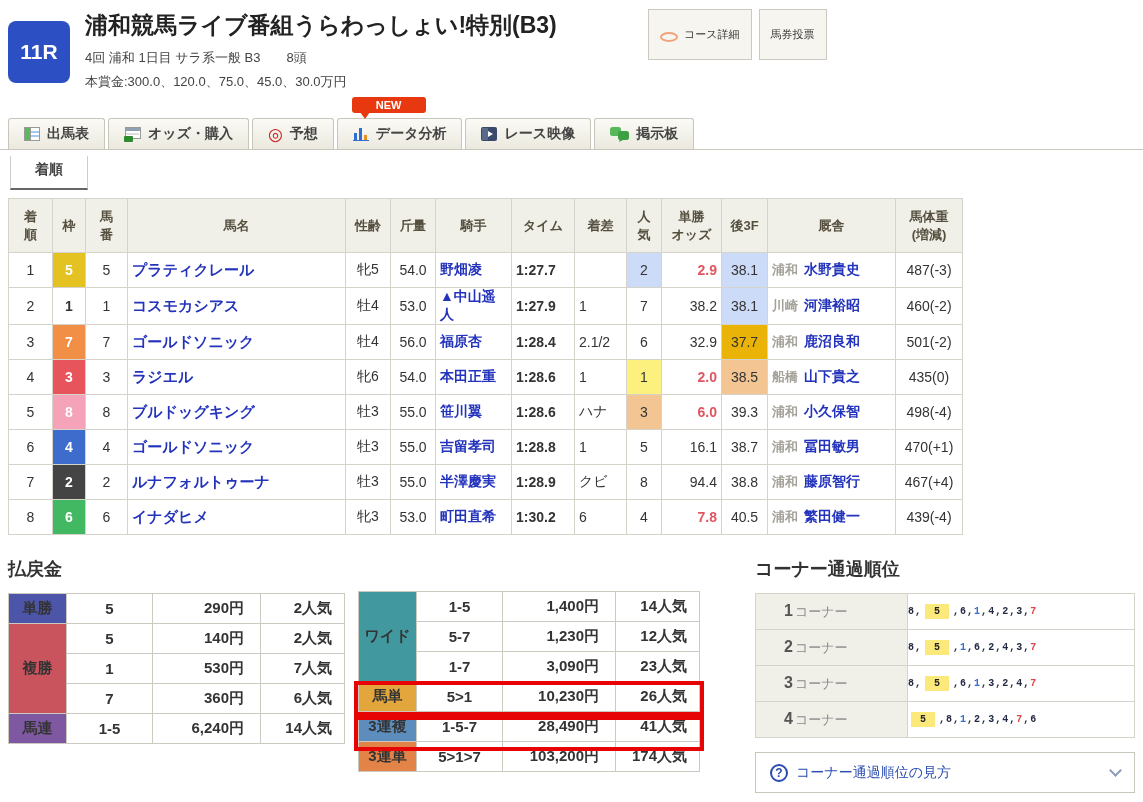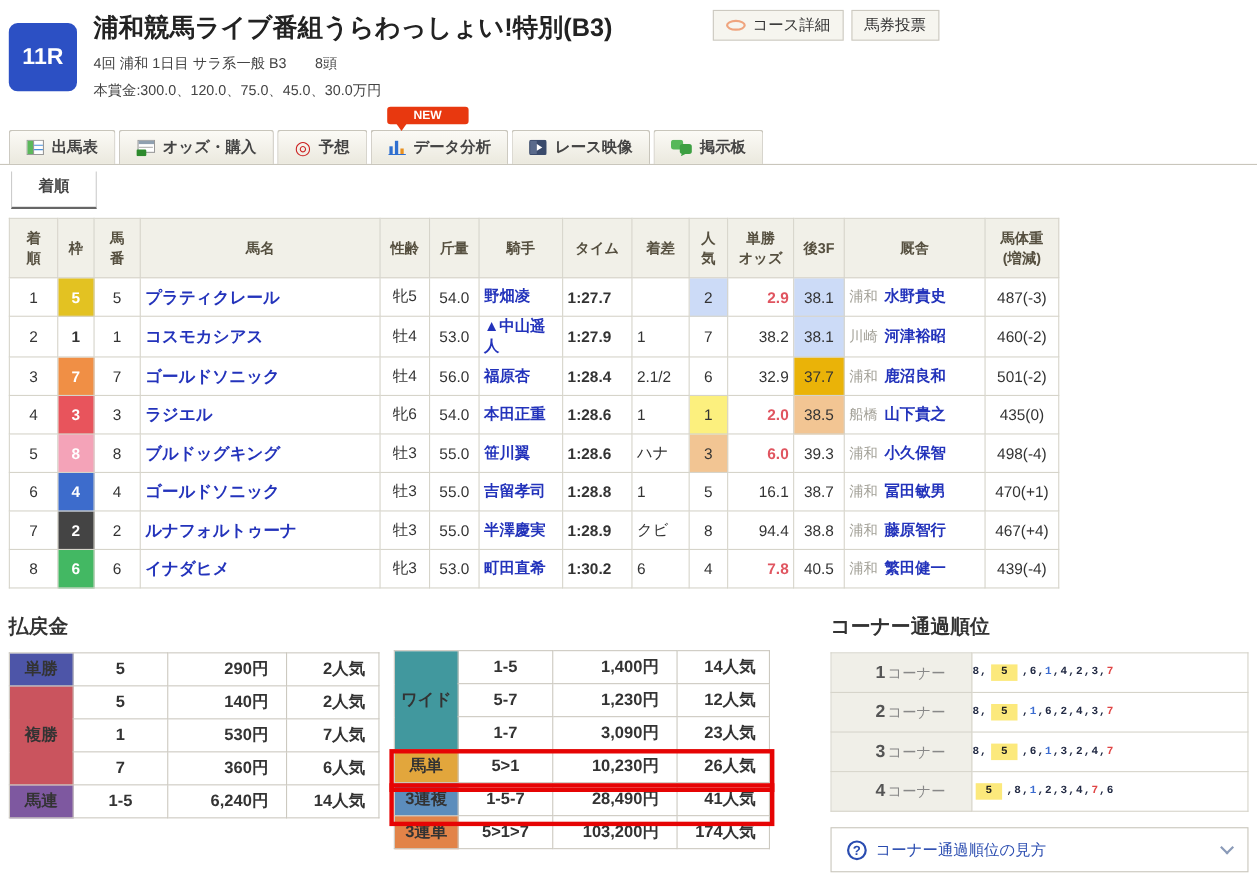--- a/index.html
+++ b/index.html
@@ -8,22 +8,22 @@
 
   
   .race-header { position:relative; padding:8px 0 0 8px; min-height:102px; }
   .race-badge { position:absolute; left:8px; top:8px; width:62px; height:62px; background:#2c50c4; border-radius:8px;
     color:#fff; font-weight:bold; font-size:21px; display:flex; align-items:center; justify-content:center;margin-top:13px; }
   .race-meta { margin-left:77px; }
   .race-title { font-size:23px; font-weight:bold; margin:2px 0 8px; color:#222; }
   .race-line { font-size:13px; color:#444; margin-bottom:6px; }
   .sun { color:#f5a623; font-size:15px; }
   .header-buttons { position:absolute; left:648px; top:9px; display:flex; gap:7px; }
-  .hbtn { display:flex; align-items:center; gap:6px; background:#f6f5ef; border:1px solid #ccc9c0; font-size:14px;
-    color:#333; padding:4px 11px; font-family:inherit; cursor:pointer; }
+  .hbtn { display:flex; align-items:flex-end; gap:6px; background:#f6f5ef; border:1px solid #ccc9c0; font-size:11px;
+    color:#333; padding:17px 11px; font-family:inherit; cursor:pointer; }
   .oval { width:18px; height:10px; border:2px solid #efa47e; border-radius:50%; display:inline-block; }
 
   
   .tab-bar { display:flex; align-items:flex-end; gap:3px; padding-left:8px; border-bottom:1px solid #c9c6bc; margin-top:16px; }
   .tab { display:flex; align-items:center; gap:7px; height:31px; padding:0 15px; position:relative; cursor:pointer;
     background:linear-gradient(#fbfaf6,#ebe9de); border:1px solid #c8c5bb; border-bottom:none; border-radius:3px 3px 0 0;
     font-weight:bold; font-size:14px; color:#444; white-space:nowrap; }
   .tab.active { background:#fff; border-top:3px solid #1d4dc0; height:35px; margin-bottom:-1px; color:#222; }
   .ticon { display:inline-flex; align-items:center; }
   .new-badge { position:absolute; top:-22px; left:14px; background:#e8380f; color:#fff; font-weight:bold; font-size:11px;
@@ -42,21 +42,21 @@
     white-space:pre-line; font-weight:bold; padding:0 2px; line-height:1.35; }
   .results td { border:1px solid #d6d4ca; height:35px; font-size:14px; padding:0 4px; color:#333; }
   .center { text-align:center; }
   .name { padding-left:8px; }
   .link { color:#2333bb; font-weight:bold; cursor:pointer; }
   .name .link { font-size:15px; }
   .jk { padding-left:6px; }
   .time { font-weight:bold; padding-left:8px; }
   .margin { padding-left:6px; }
   .odds { text-align:right; padding-right:8px; }
-  .stable .area { color:#a3a198; margin-right:6px; font-size:13px; font-weight:normal; }
+  .stable .area { color:#a3a198; margin-right:6px; font-size:13px; font-weight:bold; }
   .wt { color:#444; }
 
   
   .bottom { display:flex; padding:0 8px; margin-top:22px; }
   .bottom h2 { font-size:18px; margin:0 0 12px 0; color:#333; }
   .pay-left { width:337px; }
   .pay-mid { width:342px; margin-left:13px; padding-top:34px; position:relative; }
   .corner-col { width:380px; margin-left:55px; }
 
   .paytable { border-collapse:collapse; width:100%; }
@@ -65,21 +65,21 @@
   .psel { text-align:center; width:86px; }
   .pamt { text-align:right; padding-right:16px; }
   .ppop { text-align:right; padding-right:12px; width:84px; font-weight:normal; }
 
   .red-box { position:absolute; left:-4px; width:calc(100% + 8px); height:39px; border:4px solid #e60404; pointer-events:none; }
   .red-box1 { top:124px; }
   .red-box2 { top:155px; }
 
   .cornertable { border-collapse:collapse; width:100%; }
   .cornertable td { border:1px solid #d6d4ca; height:36px; }
-  .clabel { background:#f0efe8; width:128px; padding-left:40px; }
+  .clabel { background:#f0efe8; width:152px; padding-left:28px; }
   .cnum { font-weight:bold; font-size:16px; color:#555; }
   .csuf { color:#888; font-size:13px; margin-left:2px; }
   .cval { padding-left:0; font-size:10px; font-weight:bold; color:#222a44;font-family:Liberation Mono, monospace; }
   .tok.first { background:#fce97c; padding:2px 9px; margin:0 3px; display:inline-block; color:#222; }
   .tok.second { color:#3a6bd0; }
   .tok.third { color:#e04545; }
   .comma { margin:0 1px; }
 
   .help-bar { margin-top:14px; border:1px solid #c9c6bc; height:41px; display:flex; align-items:center; padding:0 14px; cursor:pointer; background:#fff; }
   .qicon { width:18px; height:18px; border:2px solid #2a4cb0; border-radius:50%; color:#2a4cb0; font-weight:bold; font-size:12px;

